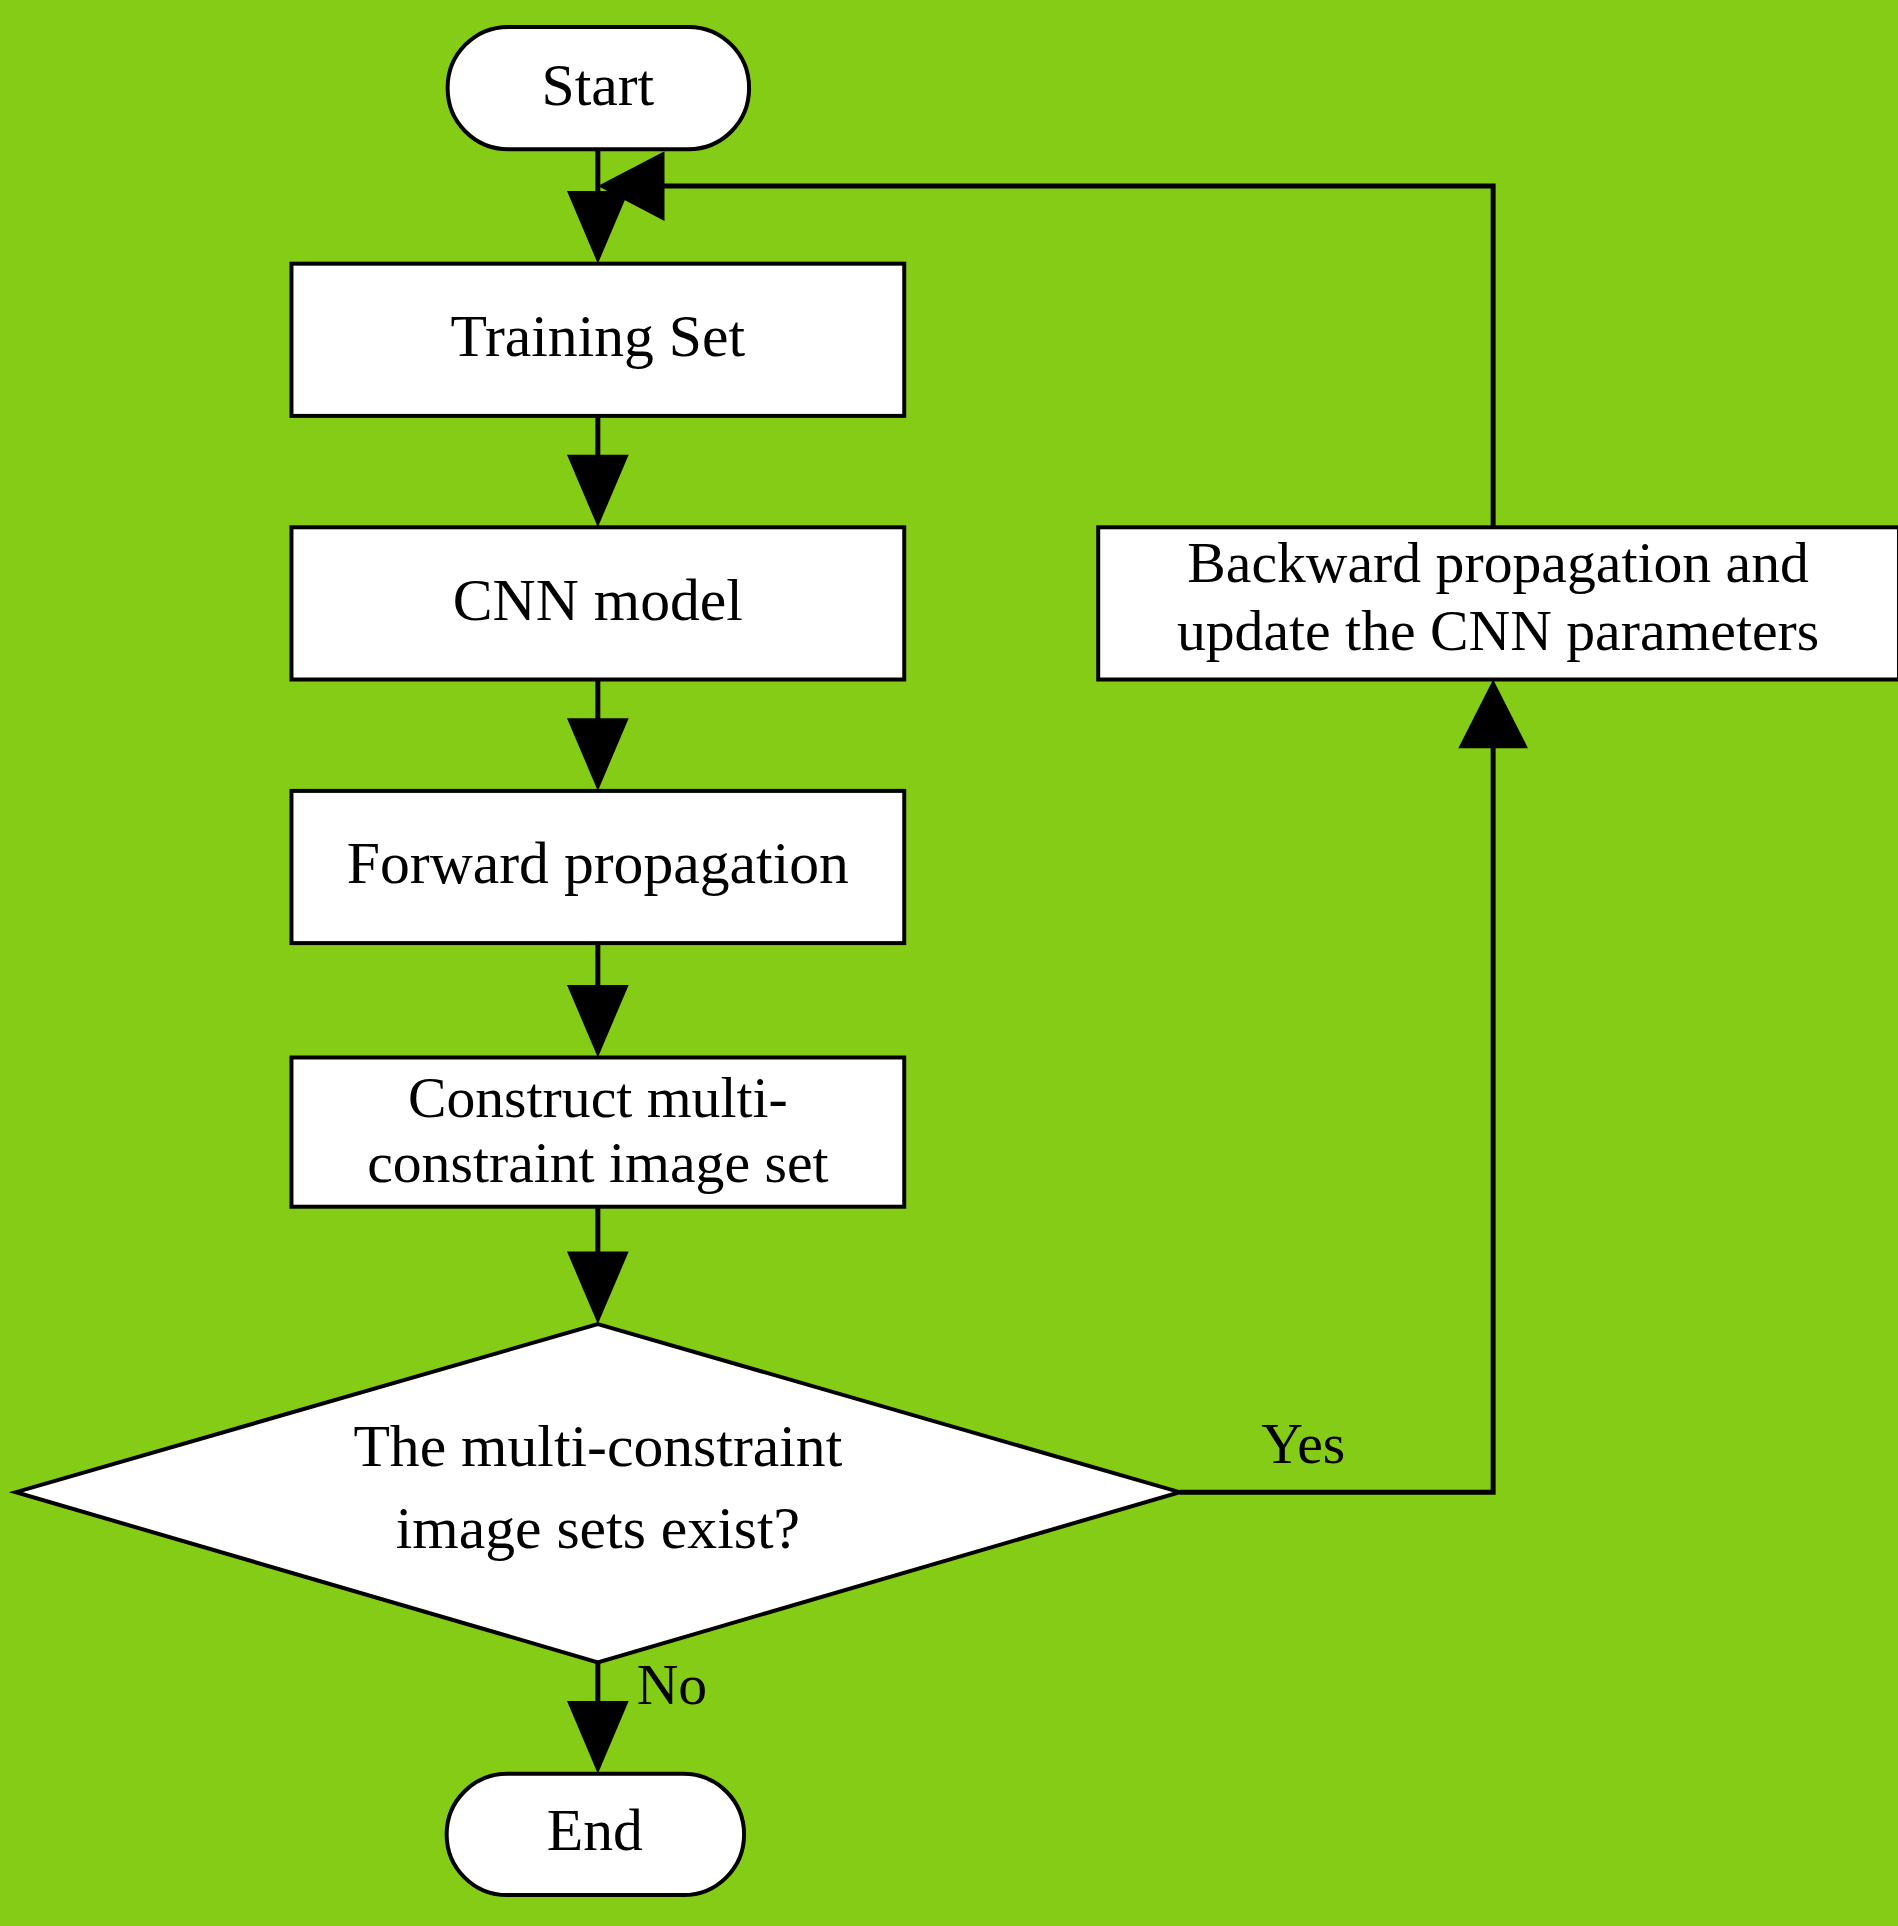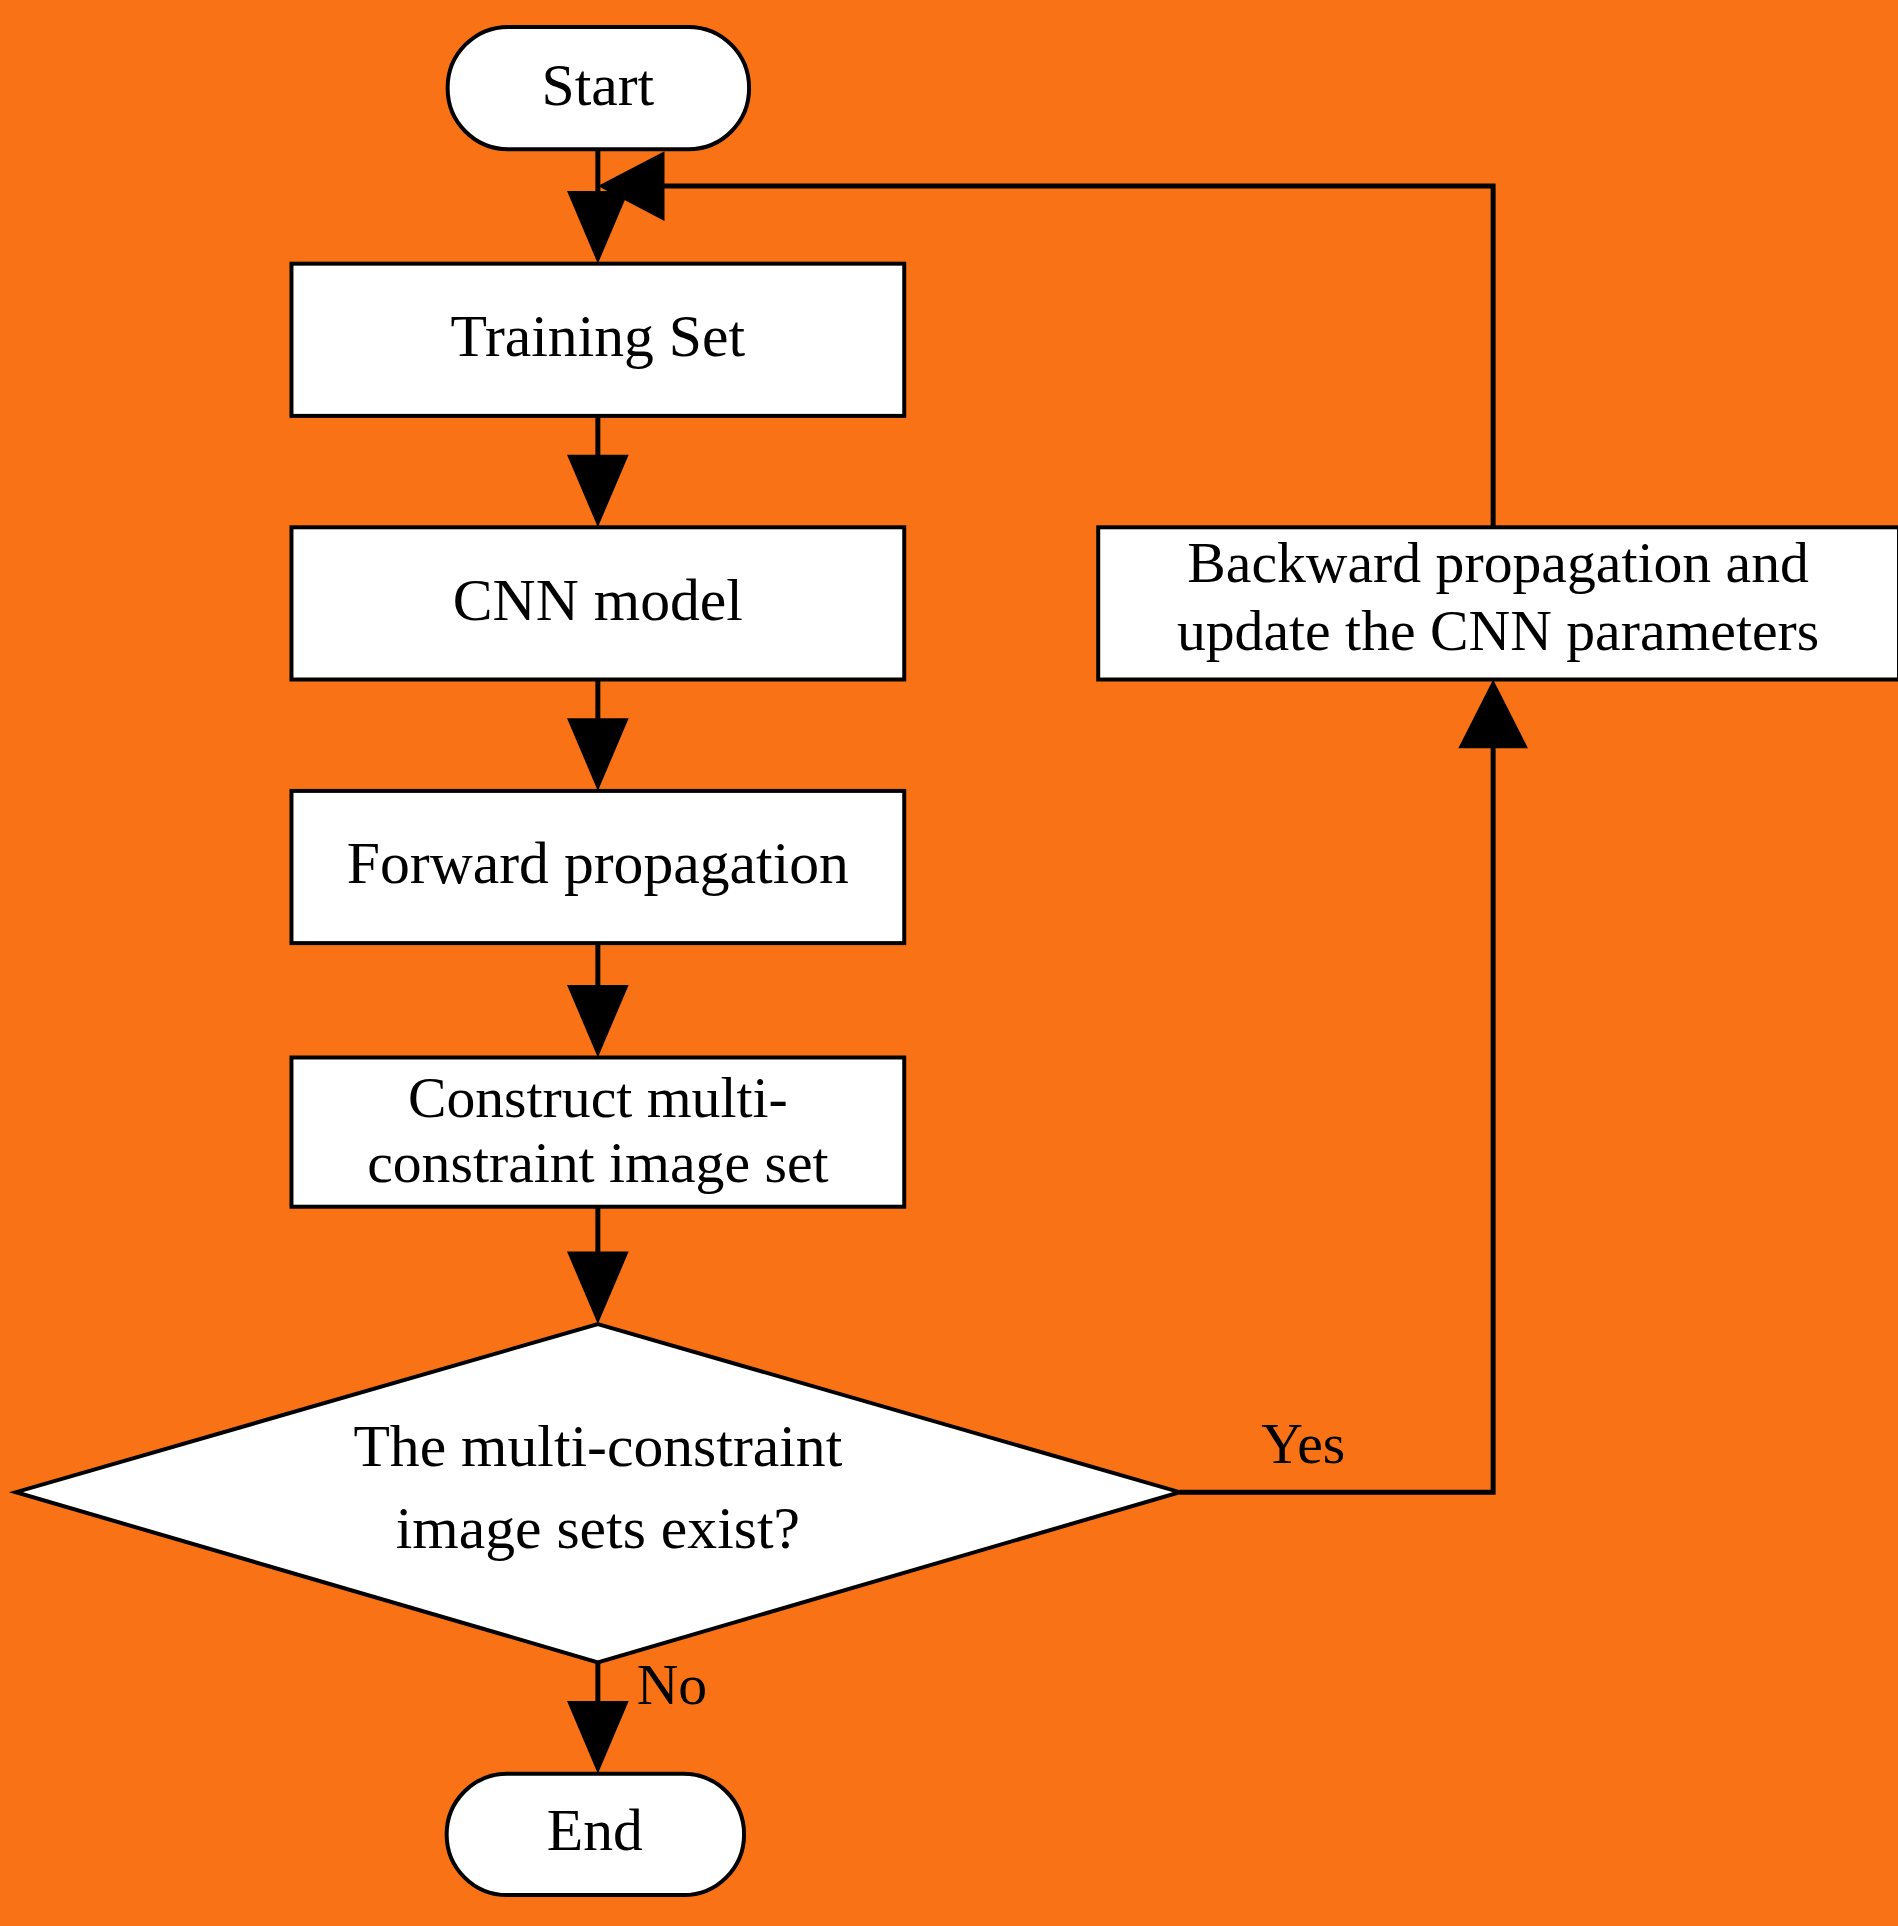--- a/index.html
+++ b/index.html
@@ -7,21 +7,21 @@
     padding: 0;
     background: #ffffff;
   }
   body {
     font-family: "Liberation Serif", "DejaVu Serif", serif;
   }
   #flowchart-root {
     position: relative;
     width: 1898px;
     height: 1926px;
-    background: #f97316;
+    background: #84cc16;
     overflow: hidden;
   }
   svg#flow-svg {
     position: absolute;
     top: 0;
     left: 0;
     width: 1898px;
     height: 1926px;
   }
   .node-shape {

